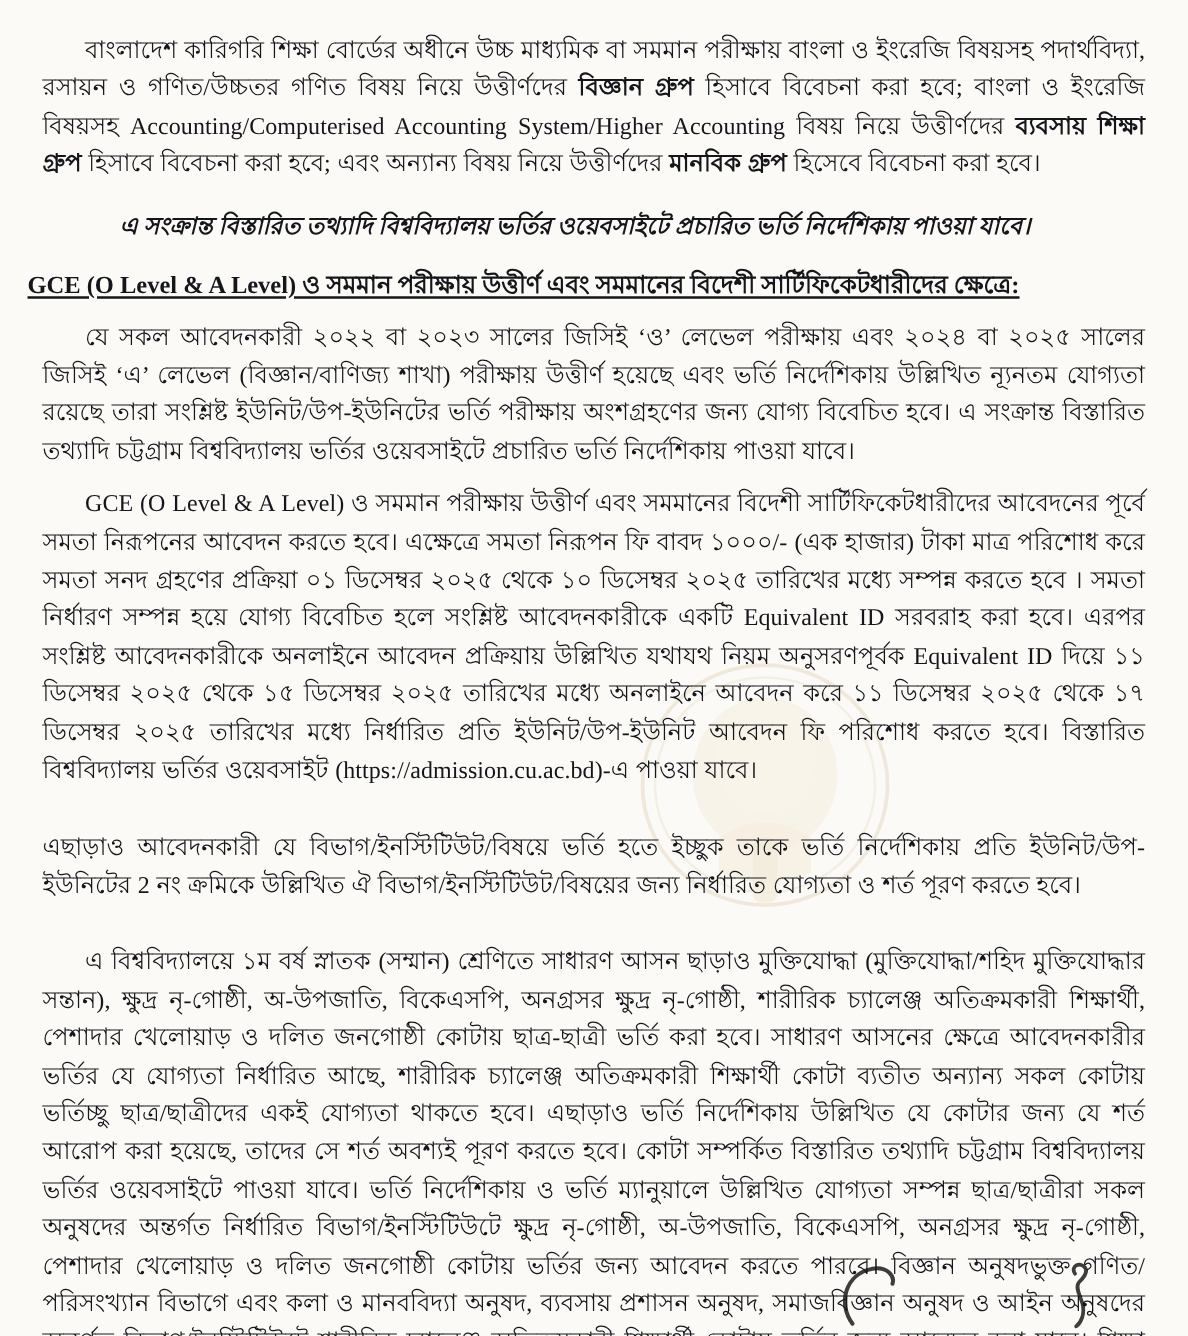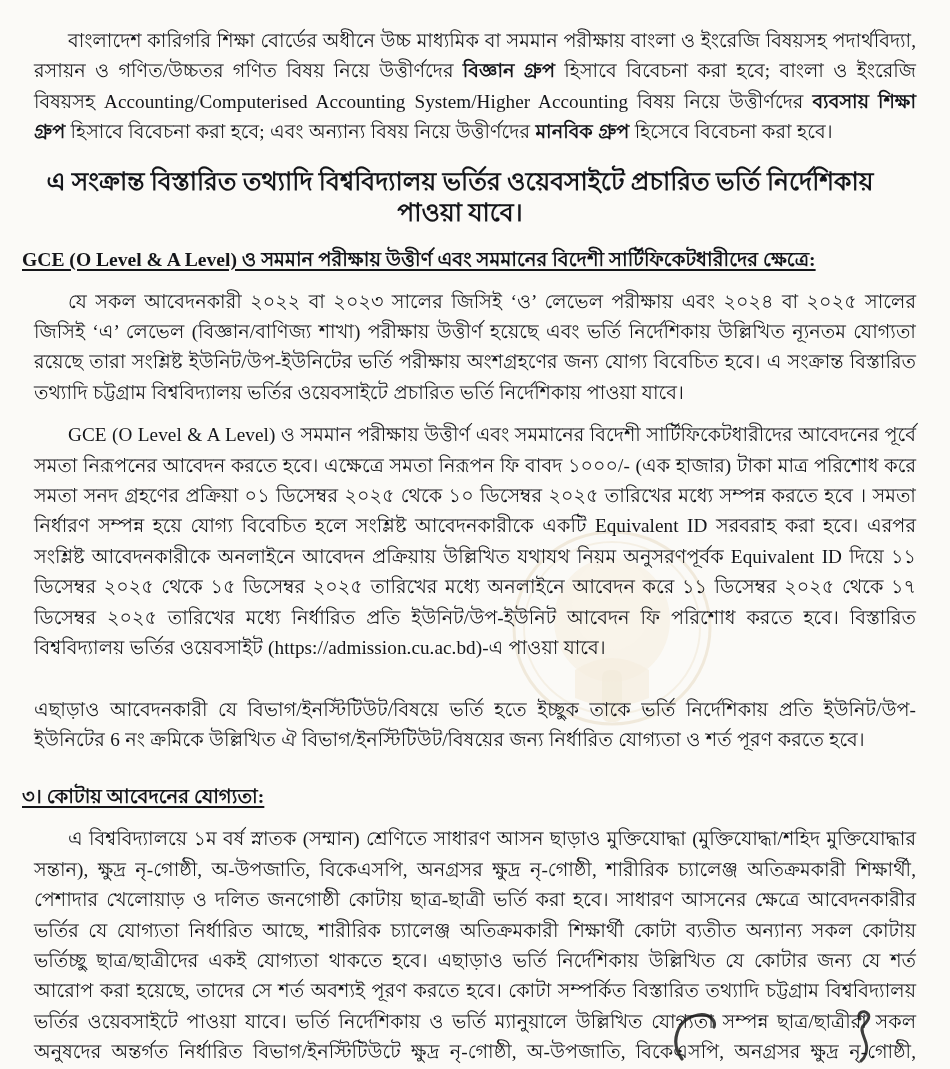--- a/index.html
+++ b/index.html
@@ -55,25 +55,26 @@
   }
 
   .b {
     font-weight: 700;
   }
 
   
   .centerline {
     text-align: center;
     font-weight: 700;
-    font-size: 25px;
+    font-size: 19px;
     line-height: 31px;
     margin-top: 18px;
     margin-bottom: 2px;
     padding-right: 30px;
+    font-style: italic;
   }
 
   
   .heading {
     font-weight: 700;
     font-size: 19.6px;
     line-height: 31px;
     text-decoration: underline;
     text-underline-offset: 2.5px;
     text-decoration-thickness: 1.6px;
@@ -117,25 +118,24 @@
   <div class="gap-sm"></div>
 
   <div class="heading">GCE (O Level &amp; A Level) ও সমমান পরীক্ষায় উত্তীর্ণ এবং সমমানের বিদেশী সার্টিফিকেটধারীদের ক্ষেত্রে:</div>
 
   <div class="para indent">যে সকল আবেদনকারী ২০২২ বা ২০২৩ সালের জিসিই ‘ও’ লেভেল পরীক্ষায় এবং ২০২৪ বা ২০২৫ সালের জিসিই ‘এ’ লেভেল (বিজ্ঞান/বাণিজ্য শাখা) পরীক্ষায় উত্তীর্ণ হয়েছে এবং ভর্তি নির্দেশিকায় উল্লিখিত ন্যূনতম যোগ্যতা রয়েছে তারা সংশ্লিষ্ট ইউনিট/উপ-ইউনিটের ভর্তি পরীক্ষায় অংশগ্রহণের জন্য যোগ্য বিবেচিত হবে। এ সংক্রান্ত বিস্তারিত তথ্যাদি চট্টগ্রাম বিশ্ববিদ্যালয় ভর্তির ওয়েবসাইটে প্রচারিত ভর্তি নির্দেশিকায় পাওয়া যাবে।</div>
 
   <div class="para indent">GCE (O Level &amp; A Level) ও সমমান পরীক্ষায় উত্তীর্ণ এবং সমমানের বিদেশী সার্টিফিকেটধারীদের আবেদনের পূর্বে সমতা নিরূপনের আবেদন করতে হবে। এক্ষেত্রে সমতা নিরূপন ফি বাবদ ১০০০/- (এক হাজার) টাকা মাত্র পরিশোধ করে সমতা সনদ গ্রহণের প্রক্রিয়া ০১ ডিসেম্বর ২০২৫ থেকে ১০ ডিসেম্বর ২০২৫ তারিখের মধ্যে সম্পন্ন করতে হবে । সমতা নির্ধারণ সম্পন্ন হয়ে যোগ্য বিবেচিত হলে সংশ্লিষ্ট আবেদনকারীকে একটি Equivalent ID সরবরাহ করা হবে। এরপর সংশ্লিষ্ট আবেদনকারীকে অনলাইনে আবেদন প্রক্রিয়ায় উল্লিখিত যথাযথ নিয়ম অনুসরণপূর্বক Equivalent ID দিয়ে ১১ ডিসেম্বর ২০২৫ থেকে ১৫ ডিসেম্বর ২০২৫ তারিখের মধ্যে অনলাইনে আবেদন করে ১১ ডিসেম্বর ২০২৫ থেকে ১৭ ডিসেম্বর ২০২৫ তারিখের মধ্যে নির্ধারিত প্রতি ইউনিট/উপ-ইউনিট আবেদন ফি পরিশোধ করতে হবে। বিস্তারিত বিশ্ববিদ্যালয় ভর্তির ওয়েবসাইট (https://admission.cu.ac.bd)-এ পাওয়া যাবে।</div>
 
   <div class="gap-sm"></div>
 
-  <div class="para">এছাড়াও আবেদনকারী যে বিভাগ/ইনস্টিটিউট/বিষয়ে ভর্তি হতে ইচ্ছুক তাকে ভর্তি নির্দেশিকায় প্রতি ইউনিট/উপ-ইউনিটের 6 নং ক্রমিকে উল্লিখিত ঐ বিভাগ/ইনস্টিটিউট/বিষয়ের জন্য নির্ধারিত যোগ্যতা ও শর্ত পূরণ করতে হবে।</div>
+  <div class="para">এছাড়াও আবেদনকারী যে বিভাগ/ইনস্টিটিউট/বিষয়ে ভর্তি হতে ইচ্ছুক তাকে ভর্তি নির্দেশিকায় প্রতি ইউনিট/উপ-ইউনিটের 2 নং ক্রমিকে উল্লিখিত ঐ বিভাগ/ইনস্টিটিউট/বিষয়ের জন্য নির্ধারিত যোগ্যতা ও শর্ত পূরণ করতে হবে।</div>
 
   <div class="gap-sm"></div>
 
-  <div class="heading">৩। কোটায় আবেদনের যোগ্যতা:</div>
 
   <div class="para indent">এ বিশ্ববিদ্যালয়ে ১ম বর্ষ স্নাতক (সম্মান) শ্রেণিতে সাধারণ আসন ছাড়াও মুক্তিযোদ্ধা (মুক্তিযোদ্ধা/শহিদ মুক্তিযোদ্ধার সন্তান), ক্ষুদ্র নৃ-গোষ্ঠী, অ-উপজাতি, বিকেএসপি, অনগ্রসর ক্ষুদ্র নৃ-গোষ্ঠী, শারীরিক চ্যালেঞ্জ অতিক্রমকারী শিক্ষার্থী, পেশাদার খেলোয়াড় ও দলিত জনগোষ্ঠী কোটায় ছাত্র-ছাত্রী ভর্তি করা হবে। সাধারণ আসনের ক্ষেত্রে আবেদনকারীর ভর্তির যে যোগ্যতা নির্ধারিত আছে, শারীরিক চ্যালেঞ্জ অতিক্রমকারী শিক্ষার্থী কোটা ব্যতীত অন্যান্য সকল কোটায় ভর্তিচ্ছু ছাত্র/ছাত্রীদের একই যোগ্যতা থাকতে হবে। এছাড়াও ভর্তি নির্দেশিকায় উল্লিখিত যে কোটার জন্য যে শর্ত আরোপ করা হয়েছে, তাদের সে শর্ত অবশ্যই পূরণ করতে হবে। কোটা সম্পর্কিত বিস্তারিত তথ্যাদি চট্টগ্রাম বিশ্ববিদ্যালয় ভর্তির ওয়েবসাইটে পাওয়া যাবে। ভর্তি নির্দেশিকায় ও ভর্তি ম্যানুয়ালে উল্লিখিত যোগ্যতা সম্পন্ন ছাত্র/ছাত্রীরা সকল অনুষদের অন্তর্গত নির্ধারিত বিভাগ/ইনস্টিটিউটে ক্ষুদ্র নৃ-গোষ্ঠী, অ-উপজাতি, বিকেএসপি, অনগ্রসর ক্ষুদ্র নৃ-গোষ্ঠী, পেশাদার খেলোয়াড় ও দলিত জনগোষ্ঠী কোটায় ভর্তির জন্য আবেদন করতে পারবে। বিজ্ঞান অনুষদভুক্ত গণিত/পরিসংখ্যান বিভাগে এবং কলা ও মানববিদ্যা অনুষদ, ব্যবসায় প্রশাসন অনুষদ, সমাজবিজ্ঞান অনুষদ ও আইন অনুষদের অন্তর্গত বিভাগ/ইনস্টিটিউটে শারীরিক চ্যালেঞ্জ অতিক্রমকারী শিক্ষার্থী কোটায় ভর্তির জন্য আবেদন করা যাবে। শিক্ষা অনুষদের অন্তর্গত ফিজিক্যাল এডুকেশন এন্ড স্পোর্টস সায়েন্স বিভাগে পেশাদার খেলোয়াড় কোটায় ভর্তির জন্য আবেদন করা যাবে।</div>
 
   <div class="para indent">এ সংক্রান্ত বিস্তারিত তথ্যাদি চট্টগ্রাম বিশ্ববিদ্যালয় ভর্তির ওয়েবসাইটে প্রচারিত ভর্তি নির্দেশিকা ও ভর্তি ম্যানুয়ালে পাওয়া যাবে।</div>
 
 </div>
 
 <svg id="signature" viewBox="0 0 250 62" aria-hidden="true">
   <path d="M18 56 C6 40, 12 16, 34 12 C46 10, 52 18, 50 24" fill="none" stroke="#141414" stroke-width="3.2" stroke-linecap="round"></path>
   <path d="M196 16 C192 10, 200 6, 204 11 C207 15, 202 20, 199 23 C196 27, 200 33, 202 40 C204 48, 201 55, 197 58" fill="none" stroke="#141414" stroke-width="3" stroke-linecap="round"></path>

